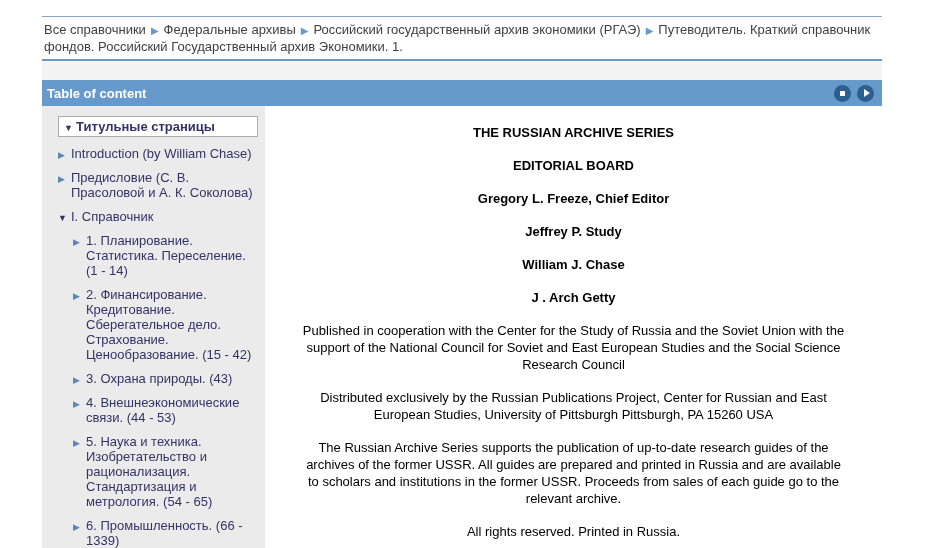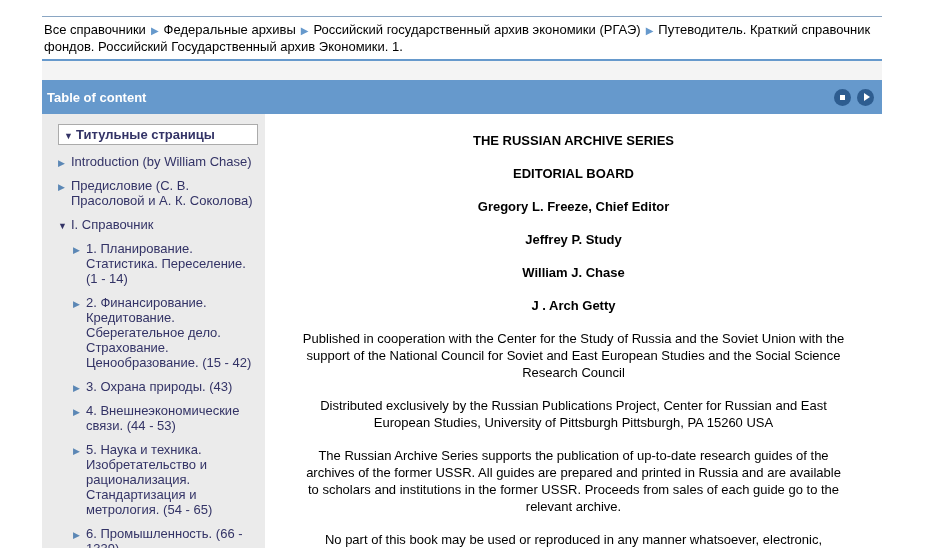--- a/index.html
+++ b/index.html
@@ -14,29 +14,29 @@
 
   
   .crumb-strip {
     margin-top: 16px;
     border-top: 1px solid #8aa6c3;
     border-bottom: 2px solid #6699CC;
     padding: 5px 2px 4px 2px;
     font-size: 13px; line-height: 16px;
     color: #336699;
   }
-  .crumb-link { color: #000000; text-decoration: none; cursor: pointer; }
+  .crumb-link { color: #404040; text-decoration: none; cursor: pointer; }
   .crumb-sep { color: #6699CC; font-size: 10px; padding: 0 5px; }
 
   
   .spacer-strip { height: 19px; background: #f4f4f4; }
 
   
   .panel-bar {
-    height: 34px; background: #6699CC;
+    height: 26px; background: #6699CC;
     display: flex; align-items: center;
     color: #ffffff; font-size: 13px; font-weight: bold;
     padding: 0 8px 0 5px;
   }
   .panel-bar .title { flex: 1; }
   .btn-circle {
     width: 17px; height: 17px; border-radius: 50%;
     background: #2e5d90; border: none;
     display: flex; align-items: center; justify-content: center;
     margin-left: 6px; cursor: pointer; padding: 0;
@@ -161,18 +161,19 @@
       <div class="content">
         <p class="h">THE RUSSIAN ARCHIVE SERIES</p>
         <p class="h">EDITORIAL BOARD</p>
         <p class="h">Gregory L. Freeze, Chief Editor</p>
         <p class="h">Jeffrey P. Study</p>
         <p class="h">William J. Chase</p>
         <p class="h">J . Arch Getty</p>
         <p>Published in cooperation with the Center for the Study of Russia and the Soviet Union with the support of the National Council for Soviet and East European Studies and the Social Science Research Council</p>
         <p>Distributed exclusively by the Russian Publications Project, Center for Russian and East European Studies, University of Pittsburgh Pittsburgh, PA 15260 USA</p>
         <p>The Russian Archive Series supports the publication of up-to-date research guides of the archives of the former USSR. All guides are prepared and printed in Russia and are available to scholars and institutions in the former USSR. Proceeds from sales of each guide go to the relevant archive.</p>
+        <p>All rights reserved. Printed in Russia.</p>
         <p>No part of this book may be used or reproduced in any manner whatsoever, electronic, mechanical,</p>
       </div>
     </div>
 
   </div>
 </div>
 
 </body></html>

